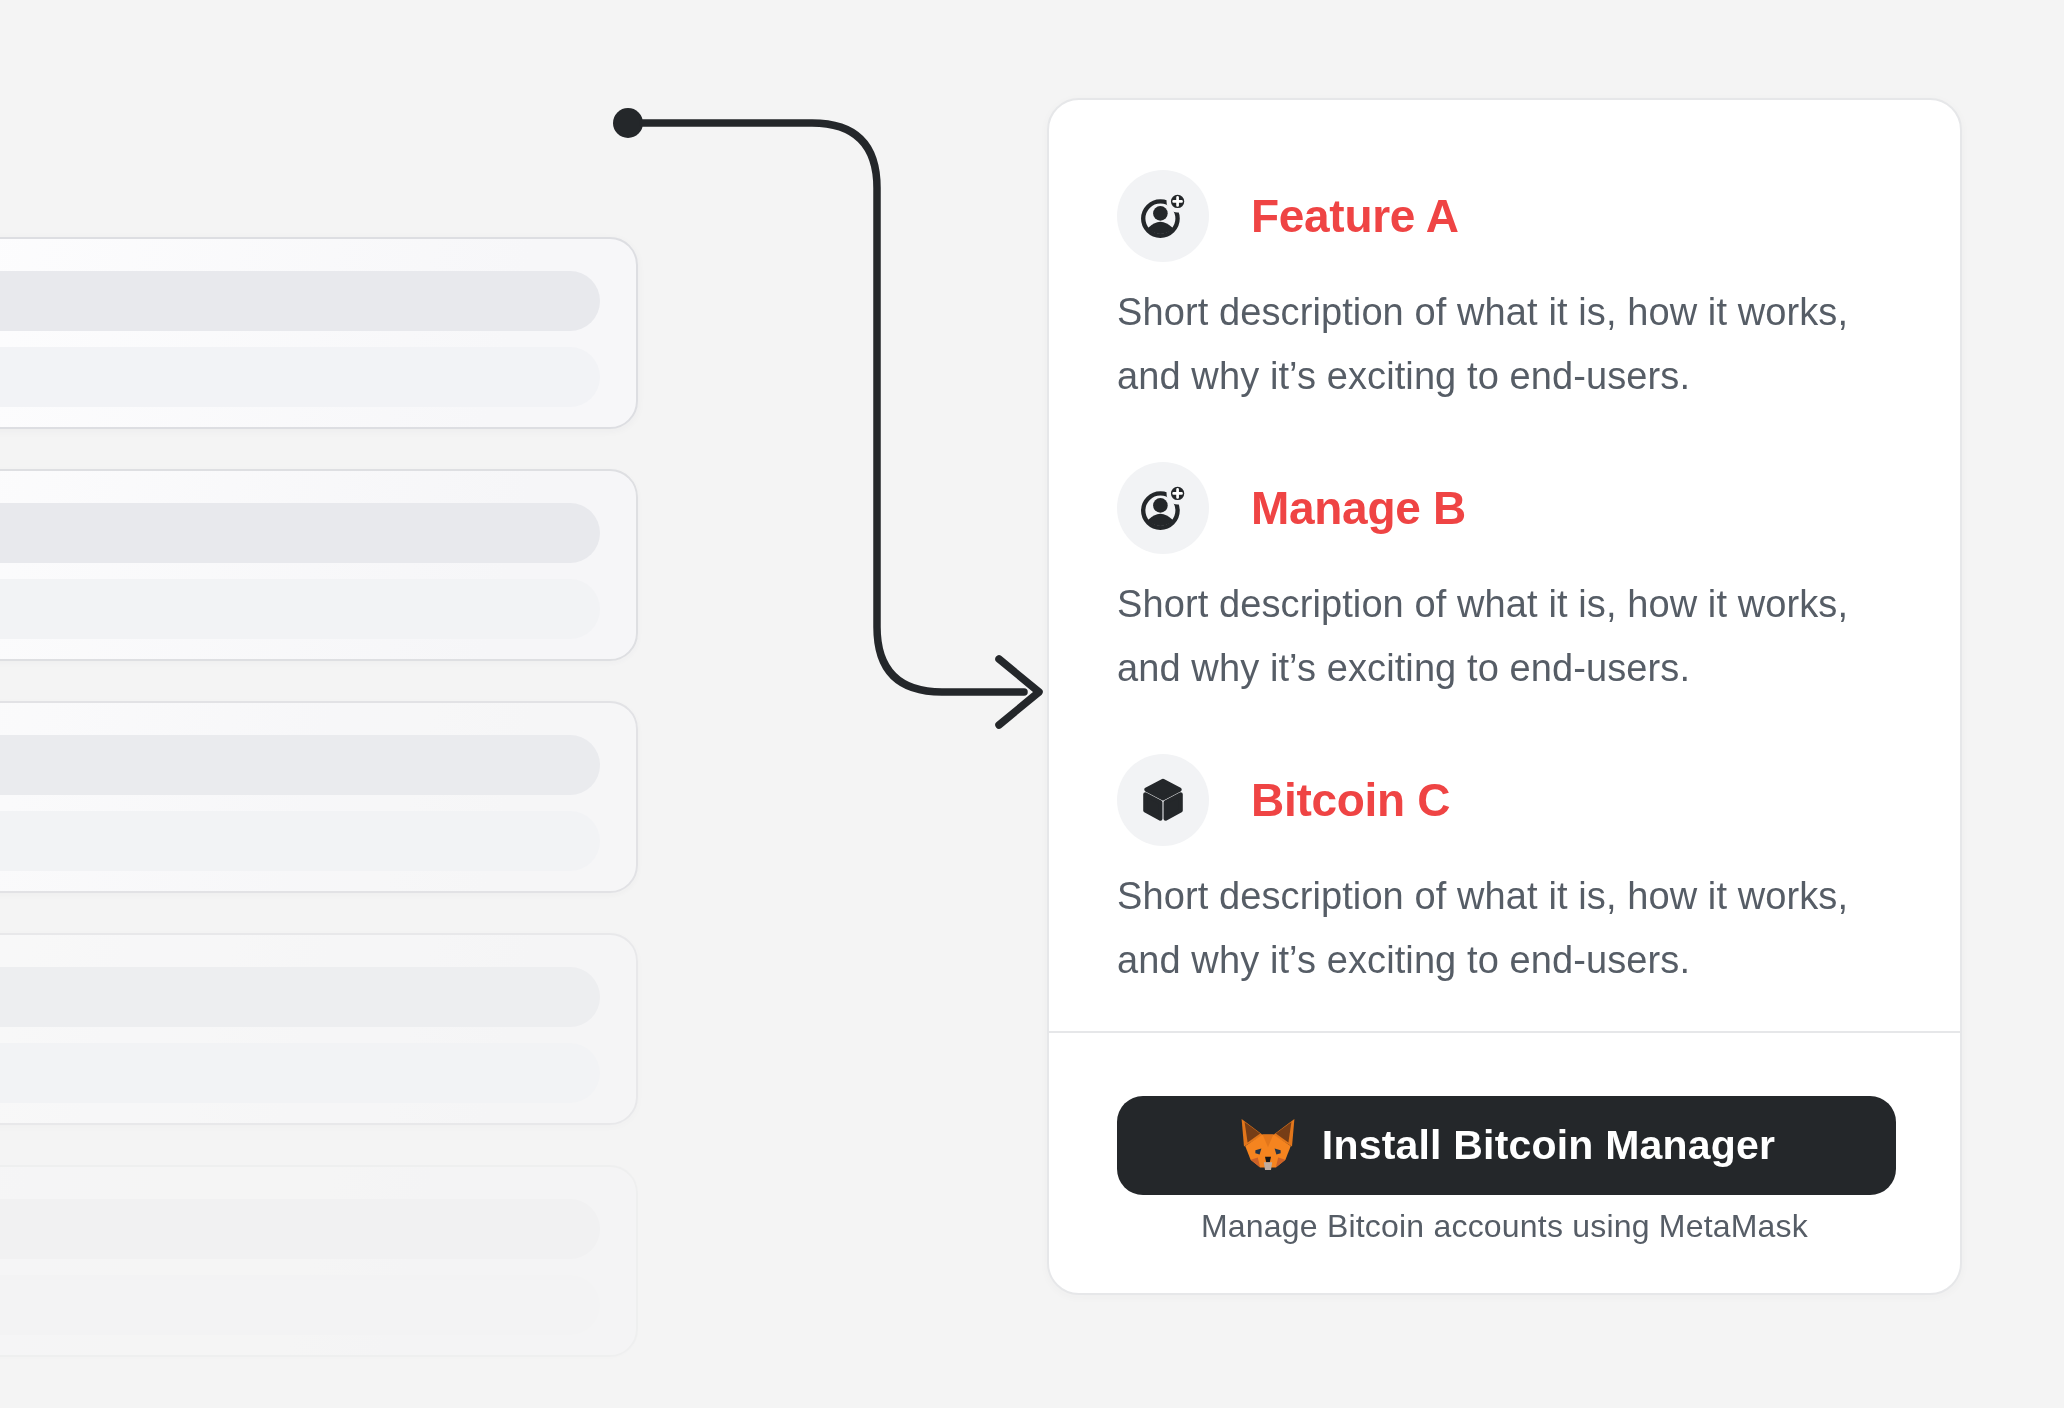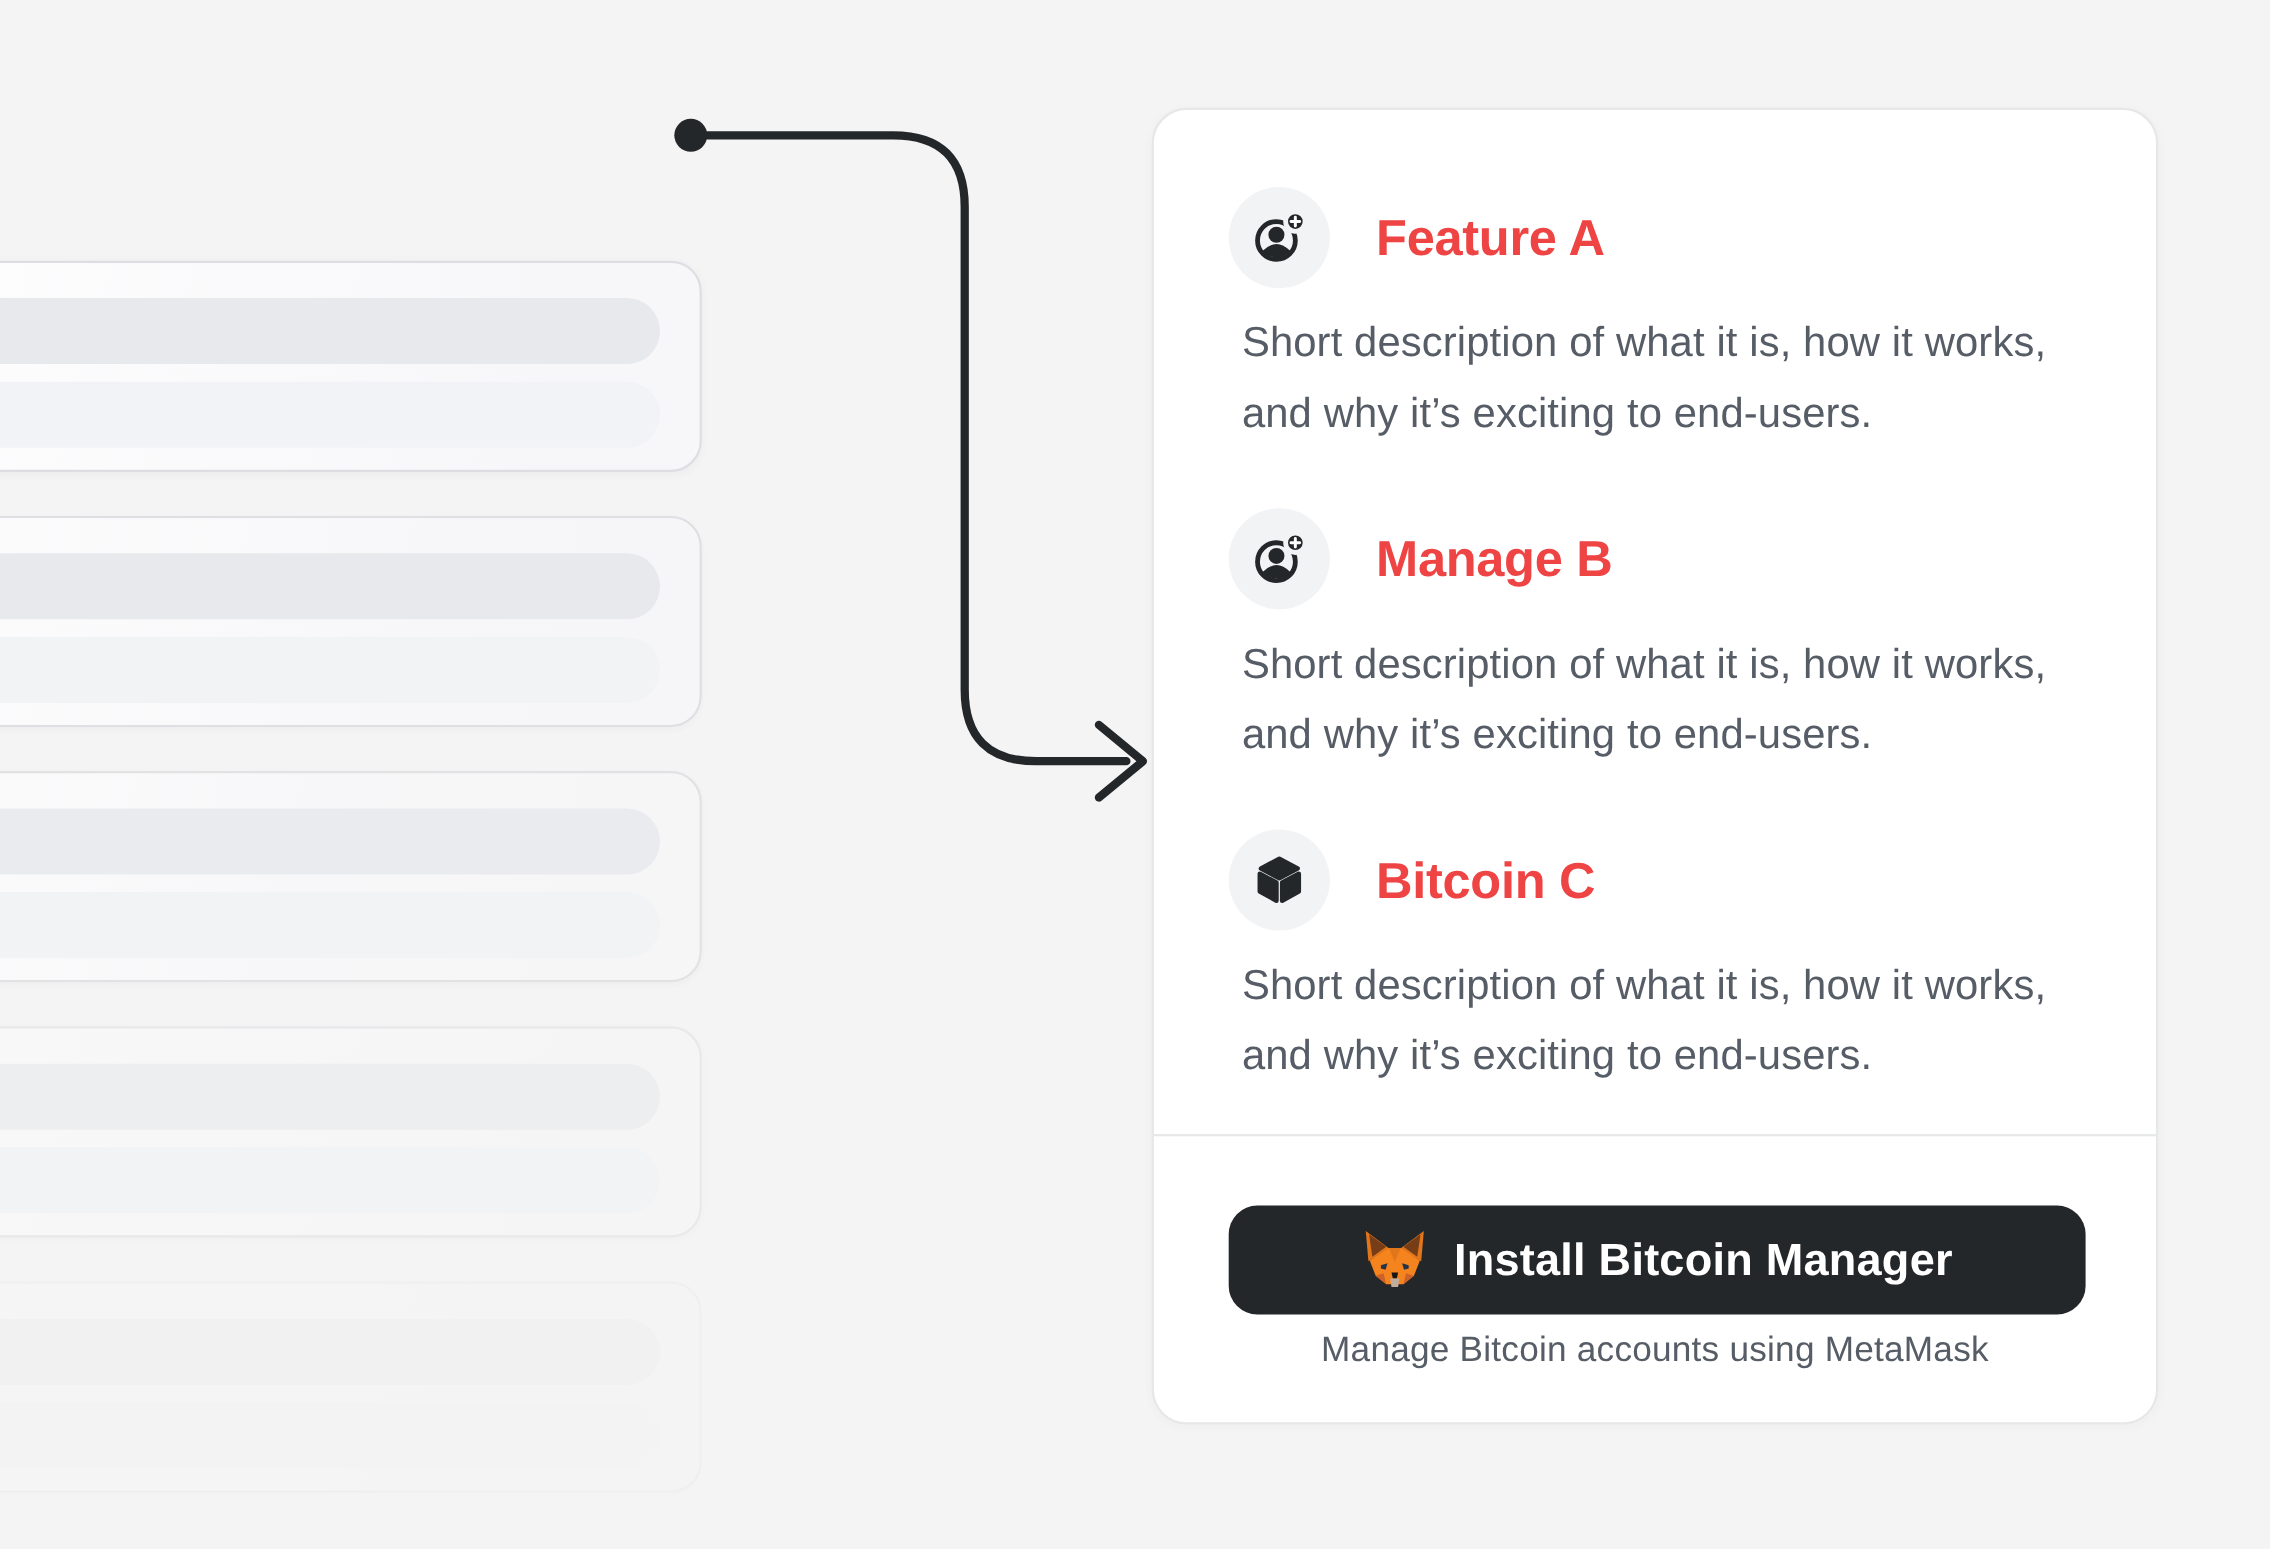--- a/index.html
+++ b/index.html
@@ -77,21 +77,21 @@
     background: #f2f3f5;
     display: flex; align-items: center; justify-content: center;
   }
   .feature h3 {
     position: absolute; left: 118px; top: 0;
     height: 92px; line-height: 92px;
     font-size: 46px; font-weight: 700; color: #ef4444;
     letter-spacing: -0.3px; white-space: nowrap; margin-left: 16px;
   }
   .feature p {
-    position: absolute; left: 12px; top: 110px;
+    position: absolute; left: 0; top: 110px;
     width: 795px;
     font-size: 38px; line-height: 64px; font-weight: 400;
     color: #565d66; letter-spacing: 0.1px;
   }
   .divider {
     position: absolute; left: 0; top: 931px;
     width: 100%; height: 2px; background: #e6e7e9;
   }
   .install-btn {
     position: absolute; left: 68px; top: 996px;

